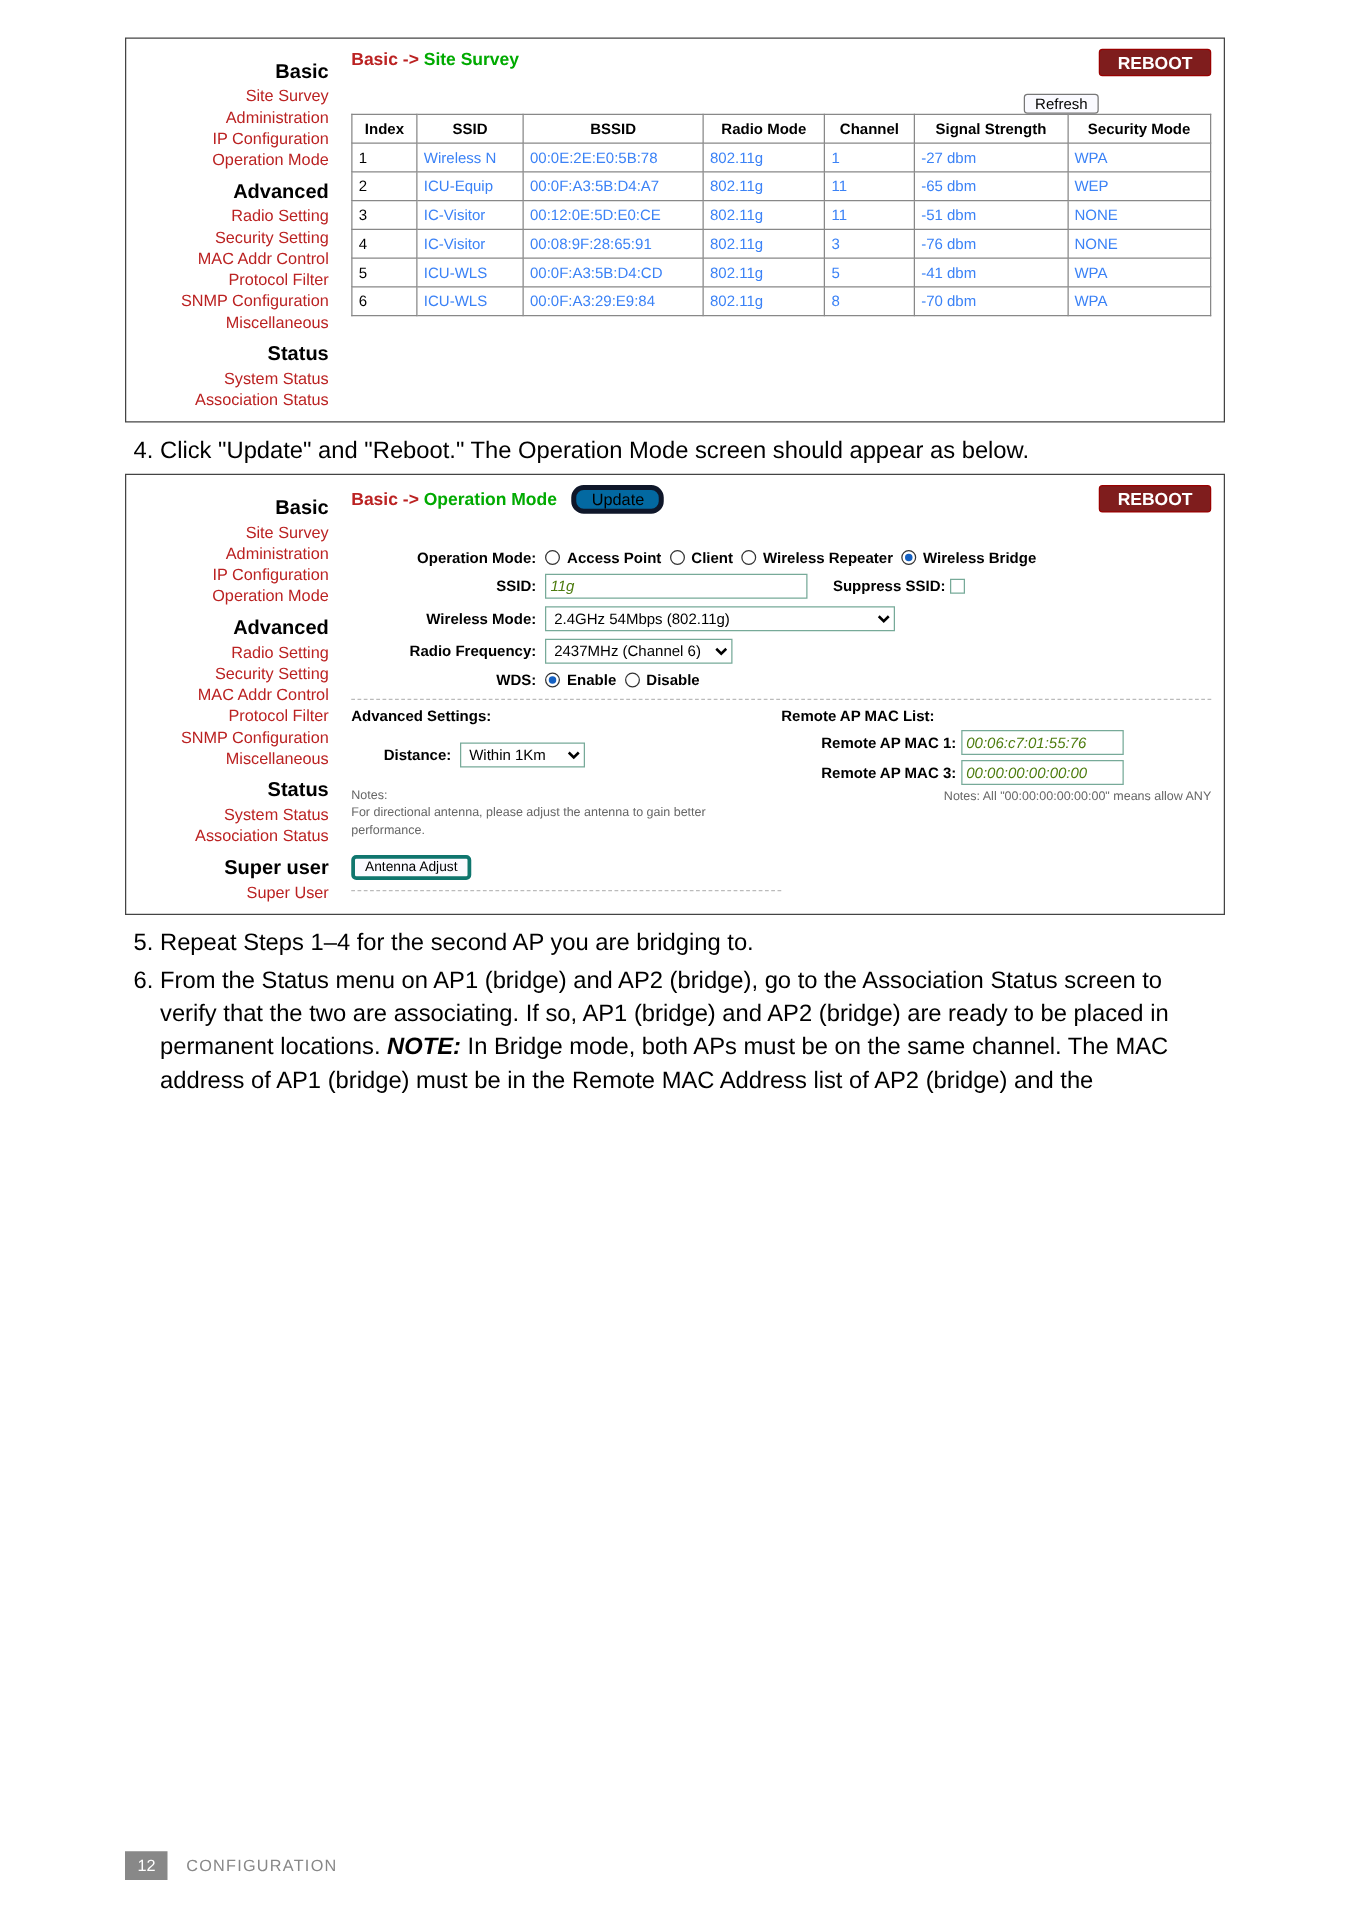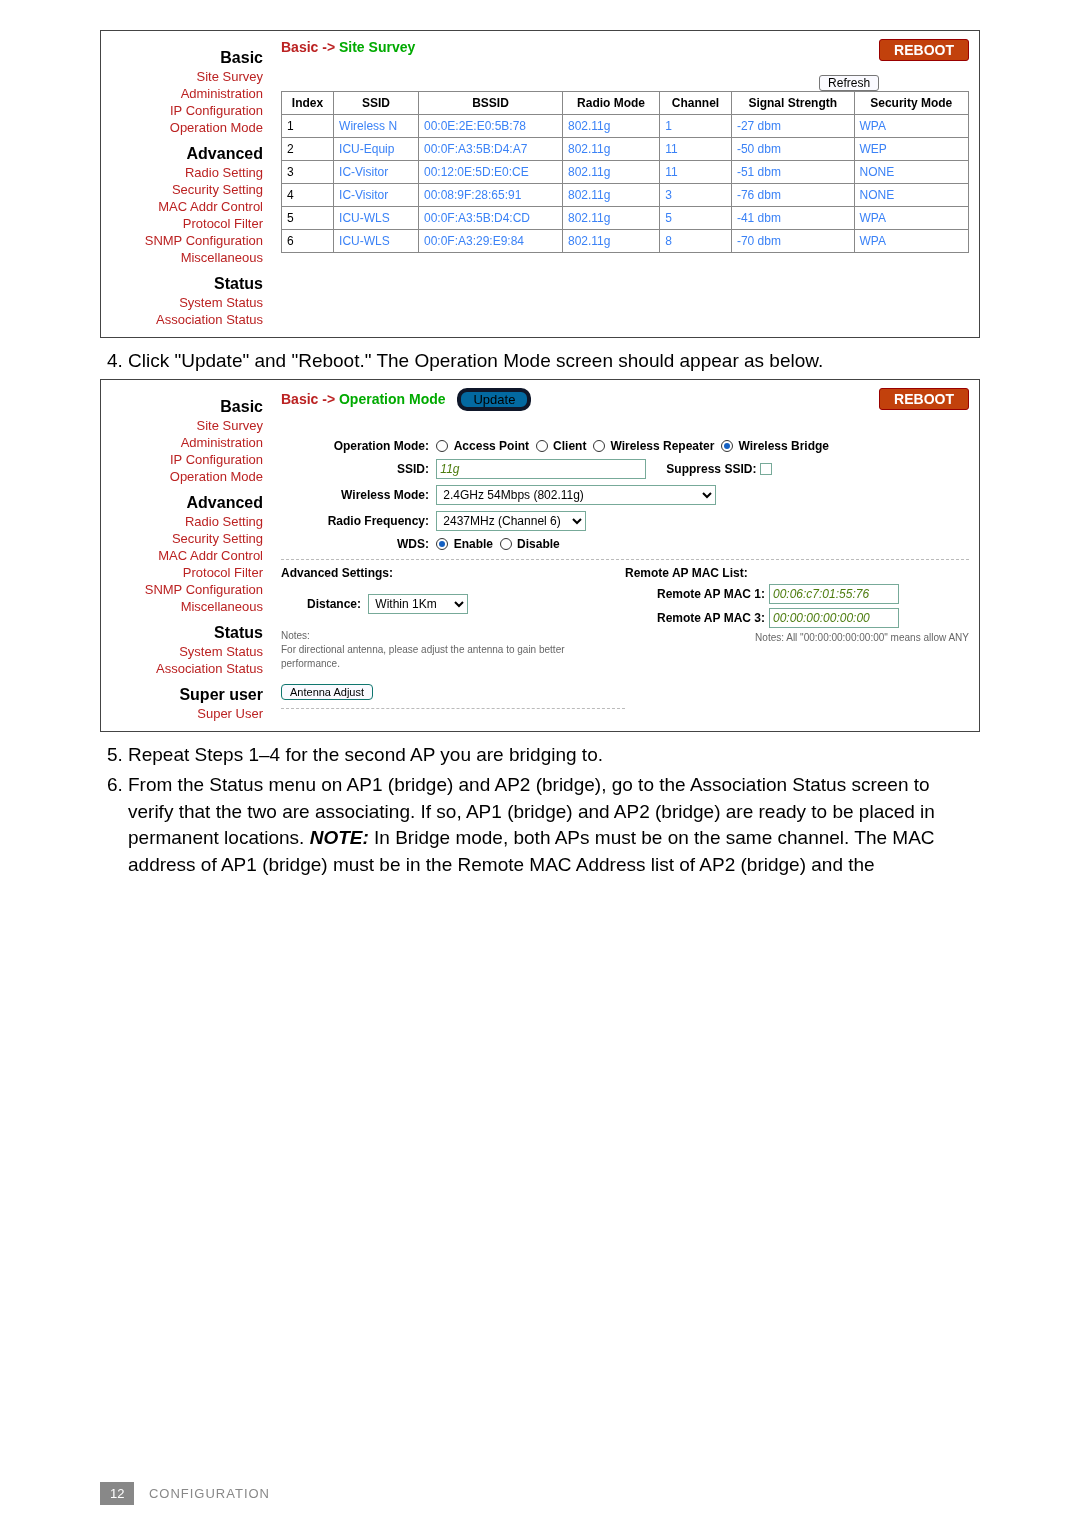--- a/index.html
+++ b/index.html
@@ -30,21 +30,21 @@
   .main {
     flex: 1;
     padding: 8px 10px;
     font-size: 12px;
   }
   .crumb { color: #b22; font-weight: bold; font-size: 14px; }
   .crumb .arrow { color: #b22; }
   .crumb .active { color: #0a0; }
   .reboot {
     float: right;
-    background: #c2410c;
+    background: #7f1d1d;
     color: #fff;
     font-weight: bold;
     border: 1px solid #900;
     border-radius: 3px;
     padding: 2px 14px;
     font-size: 14px;
   }
   .refresh {
     float: right;
     background: #fafaff;
@@ -79,21 +79,21 @@
   table.surv td:nth-child(1) { text-align: left; }
   table.surv td.link, table.surv td .link { color: #3b82f6; }
   .cfg-line { margin: 6px 0; }
   .cfg-label { display: inline-block; width: 148px; text-align: right; font-weight: bold; font-size: 12px; margin-right: 4px; }
   input[type=text] { border: 1px solid #7a9; font-size: 12px; padding: 2px 3px; color: #4d7c0f; font-style: italic; }
   select { border: 1px solid #7a9; font-size: 12px; padding: 1px 2px; background: #fff; }
   .sep { height: 1px; border-bottom: 1px dashed #bbb; margin: 8px 0 6px; }
   .twocol { display: flex; }
   .twocol > div { flex: 1; }
   .notes { font-size: 10px; color: #666; }
-  .btn-small { border: 1px solid #0f766e; border-radius: 4px; background: #fafaff; font-size: 11px; padding: 1px 8px; }
+  .btn-small { border: 3px solid #0f766e; border-radius: 4px; background: #fafaff; font-size: 11px; padding: 1px 8px; }
   ol.doc { list-style: decimal; margin: 8px 0 0 28px; font-size: 19px; line-height: 1.4; }
   ol.doc li { margin-bottom: 4px; }
   .footer {
     position: absolute;
     bottom: 30px; left: 100px; right: 100px;
     display: flex; align-items: center; justify-content: space-between;
   }
   .pagenum {
     background: #888; color: #fff; padding: 4px 10px; font-size: 13px;
     margin-right: 10px;
@@ -166,21 +166,21 @@
             <td class="link">1</td>
             <td class="link">-27 dbm</td>
             <td class="link">WPA</td>
           </tr>
           <tr>
             <td>2</td>
             <td class="link">ICU-Equip</td>
             <td class="link">00:0F:A3:5B:D4:A7</td>
             <td class="link">802.11g</td>
             <td class="link">11</td>
-            <td class="link">-50 dbm</td>
+            <td class="link">-65 dbm</td>
             <td class="link">WEP</td>
           </tr>
           <tr>
             <td>3</td>
             <td class="link">IC-Visitor</td>
             <td class="link">00:12:0E:5D:E0:CE</td>
             <td class="link">802.11g</td>
             <td class="link">11</td>
             <td class="link">-51 dbm</td>
             <td class="link">NONE</td>

